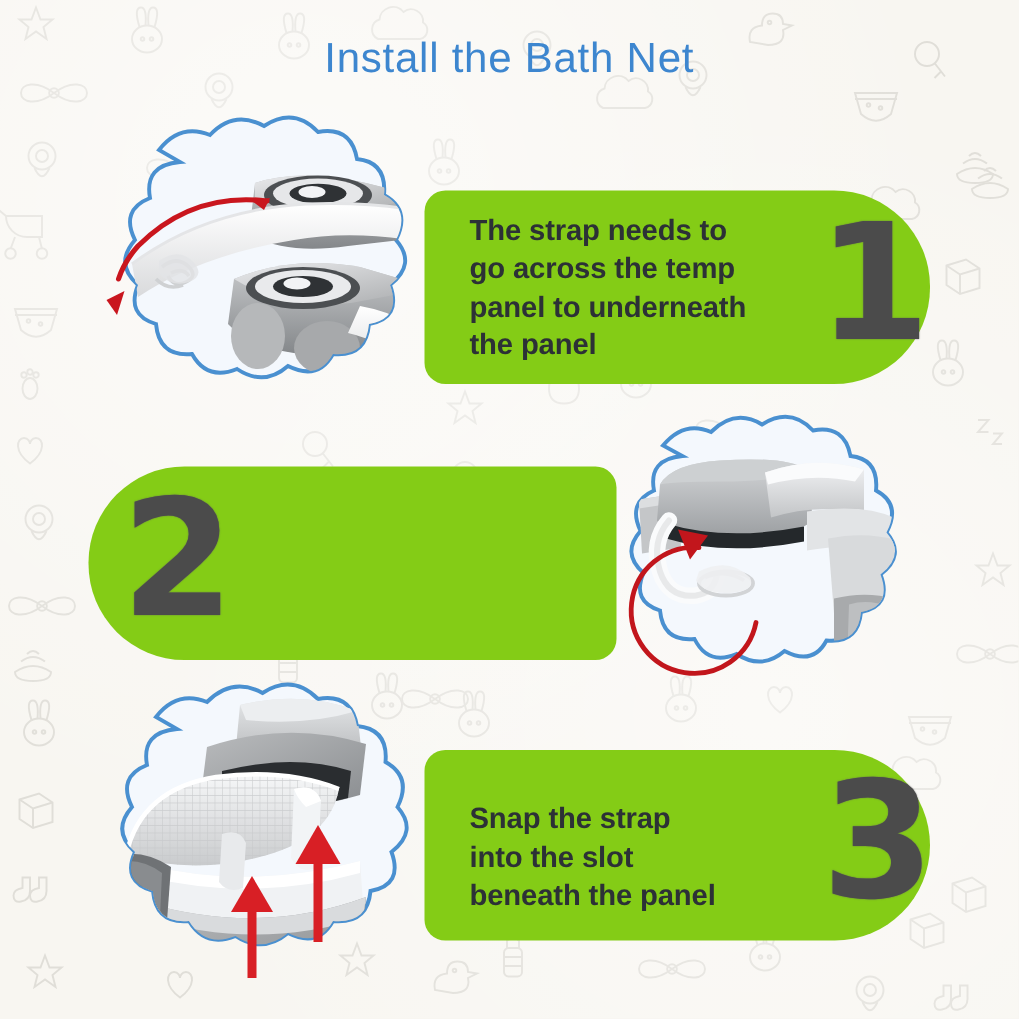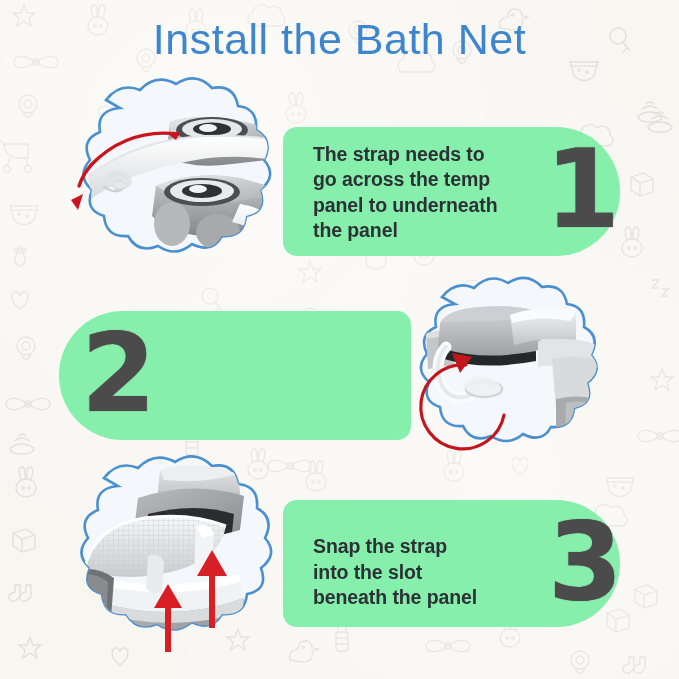--- a/index.html
+++ b/index.html
@@ -22,31 +22,31 @@
       radial-gradient(circle at 30% 20%, rgba(255,255,255,.55), rgba(255,255,255,0) 60%),
       radial-gradient(circle at 75% 70%, rgba(255,255,255,.45), rgba(255,255,255,0) 60%);
     pointer-events:none;
   }
 
   
   #page-title {
     position:absolute; top:14px; left:0; width:679px;
     text-align:center;
     z-index:6;
-    font-size:43px;
+    font-size:28px;
     line-height:50px;
     letter-spacing:.5px;
     font-weight:400;
     color:#3d86cf;
   }
 
   
   .text-panel {
     position:absolute;
-    background:#86efac;
+    background:#84cc16;
     display:flex;
     align-items:center;
     z-index:3;
   }
   .text-panel .copy {
     color:#2c3136;
     font-size:19.5px;
     line-height:25.5px;
     font-weight:700;
     white-space:pre-line;

